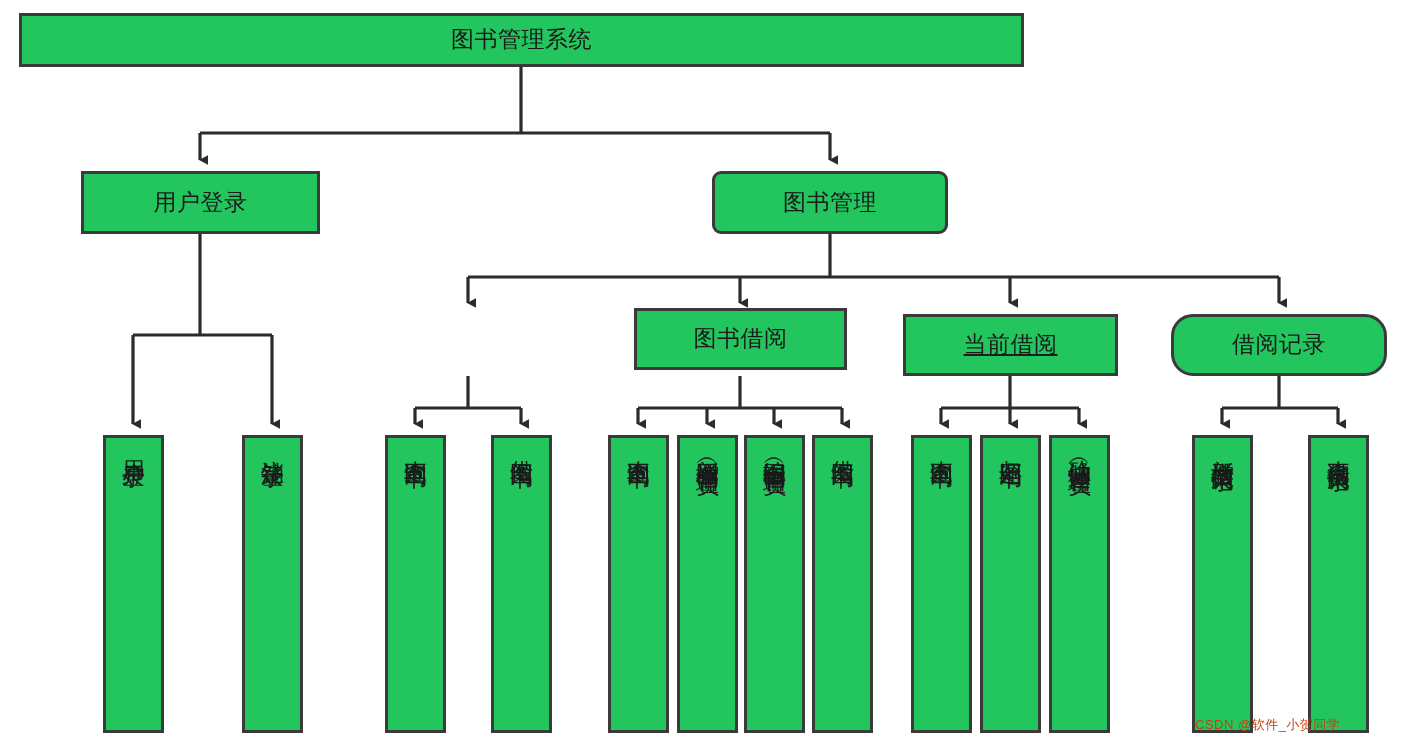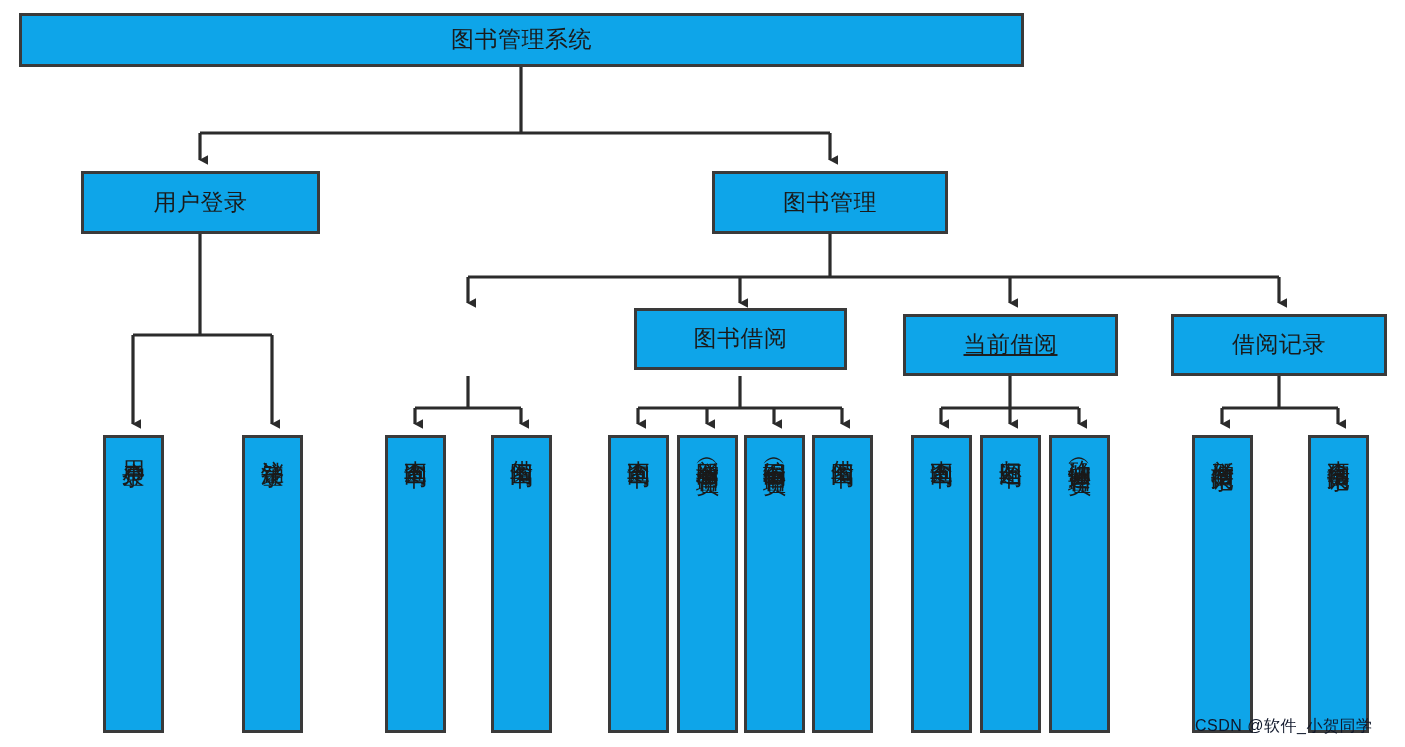--- a/index.html
+++ b/index.html
@@ -23,21 +23,21 @@
     left: 0;
     top: 0;
     width: 1405px;
     height: 747px;
     pointer-events: none;
   }
   .node {
     position: absolute;
     box-sizing: border-box;
     border: 3px solid #3a3a3a;
-    background: #0ea5e9;
+    background: #22c55e;
     display: flex;
     align-items: center;
     justify-content: center;
     text-align: center;
   }
   .node .label {
     display: block;
     line-height: 1.12;
     letter-spacing: 0.5px;
     color: #1a1a1a;
@@ -60,22 +60,22 @@
     writing-mode: vertical-rl;
     text-orientation: upright;
     font-size: 23px;
     line-height: 1.0;
     letter-spacing: 2px;
     white-space: nowrap;
     -webkit-text-orientation: upright;
   }
   .watermark {
     position: absolute;
-    font-size: 16px;
-    color: #0f172a;
+    font-size: 13px;
+    color: #c2410c;
     white-space: nowrap;
     letter-spacing: 0.5px;
     user-select: none;
     text-align: center;
   }
 </style>
 </head>
 <body>
 
 <div id="canvas">
@@ -134,34 +134,34 @@
   </svg>
 
   <div class="node horiz root" style="left:19px; top:13px; width:1005px; height:54px;">
     <span class="label">图书管理系统</span>
   </div>
 
   <div class="node horiz" style="left:81px; top:171px; width:239px; height:63px;">
     <span class="label">用户登录</span>
   </div>
 
-  <div class="node horiz" style="left:712px; top:171px; width:236px; height:63px;">
+  <div class="node horiz" style="left:712px; top:171px; width:236px; height:63px;border-radius:9px;">
     <span class="label">图书管理</span>
   </div>
 
 
   <div class="node horiz" style="left:634px; top:308px; width:213px; height:62px;">
     <span class="label">图书借阅</span>
   </div>
 
   <div class="node horiz" style="left:903px; top:314px; width:215px; height:62px;text-decoration:underline;">
     <span class="label">当前借阅</span>
   </div>
 
-  <div class="node horiz" style="left:1171px; top:314px; width:216px; height:62px;">
+  <div class="node horiz" style="left:1171px; top:314px; width:216px; height:62px;border-radius:22px;">
     <span class="label">借阅记录</span>
   </div>
 
   <div class="node vert" style="left:103px; top:435px; width:61px; height:298px;">
     <span class="label">用户登录</span>
   </div>
 
   <div class="node vert" style="left:242px; top:435px; width:61px; height:298px;">
     <span class="label">注销登录</span>
   </div>

